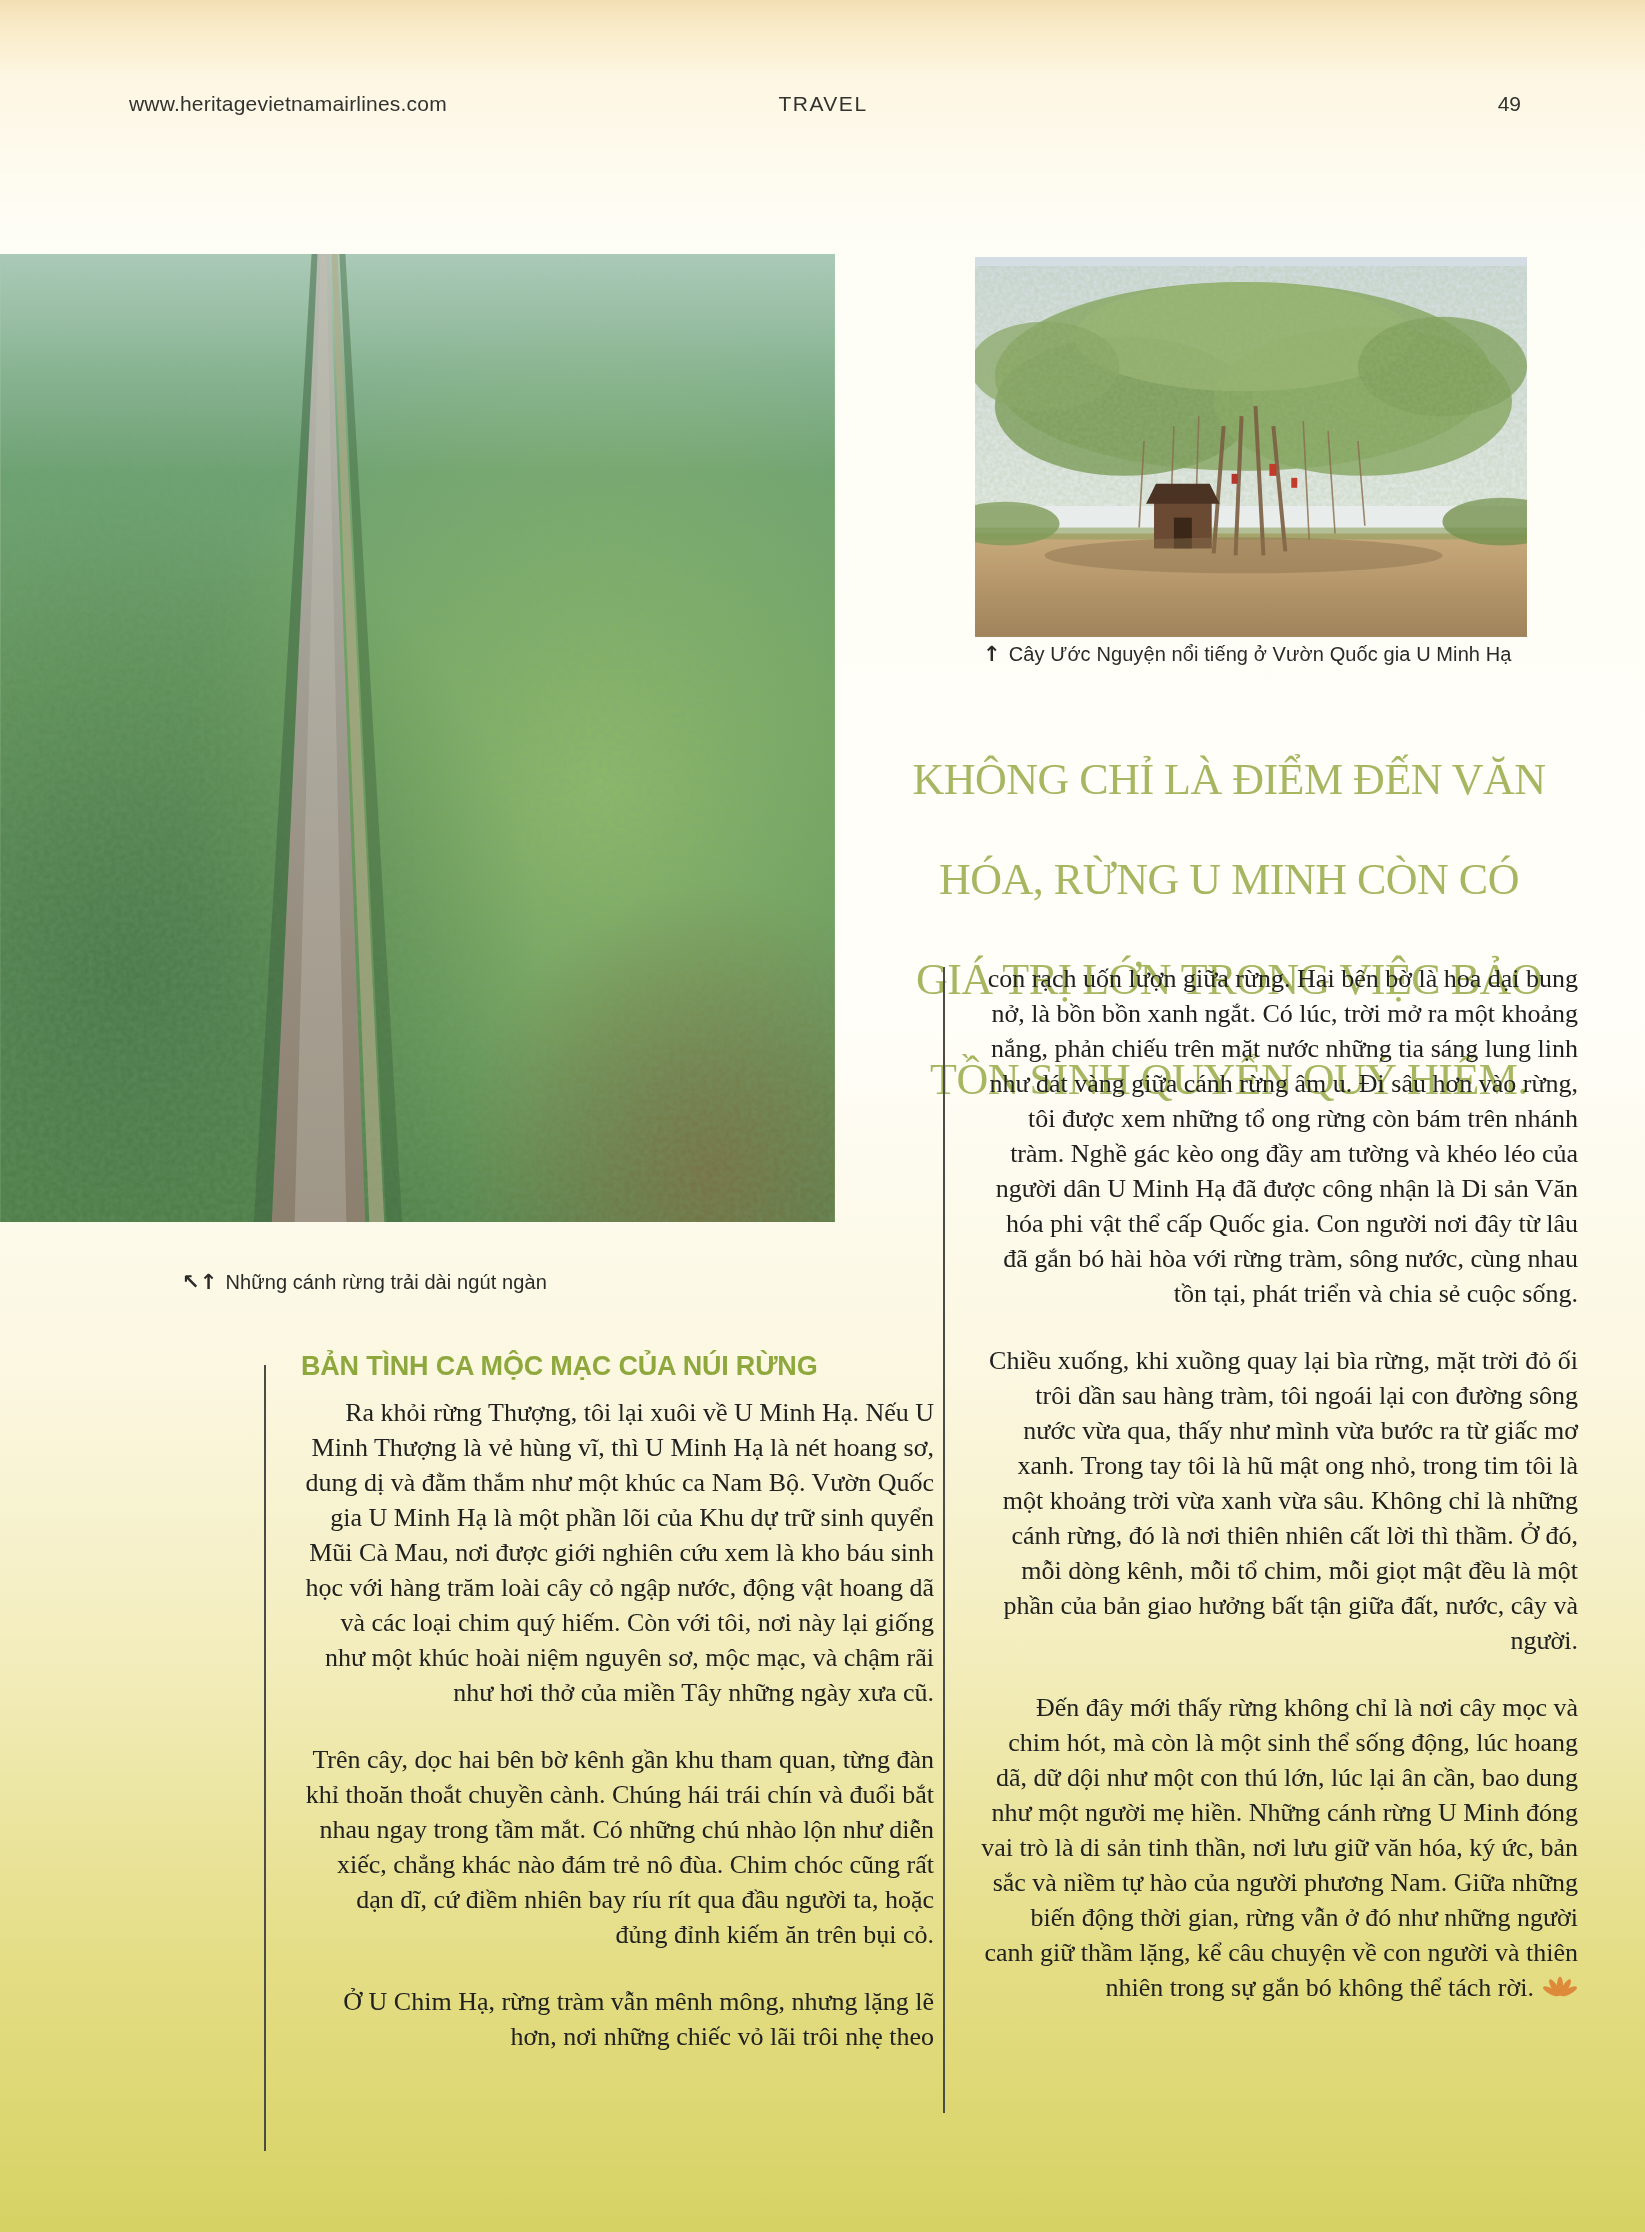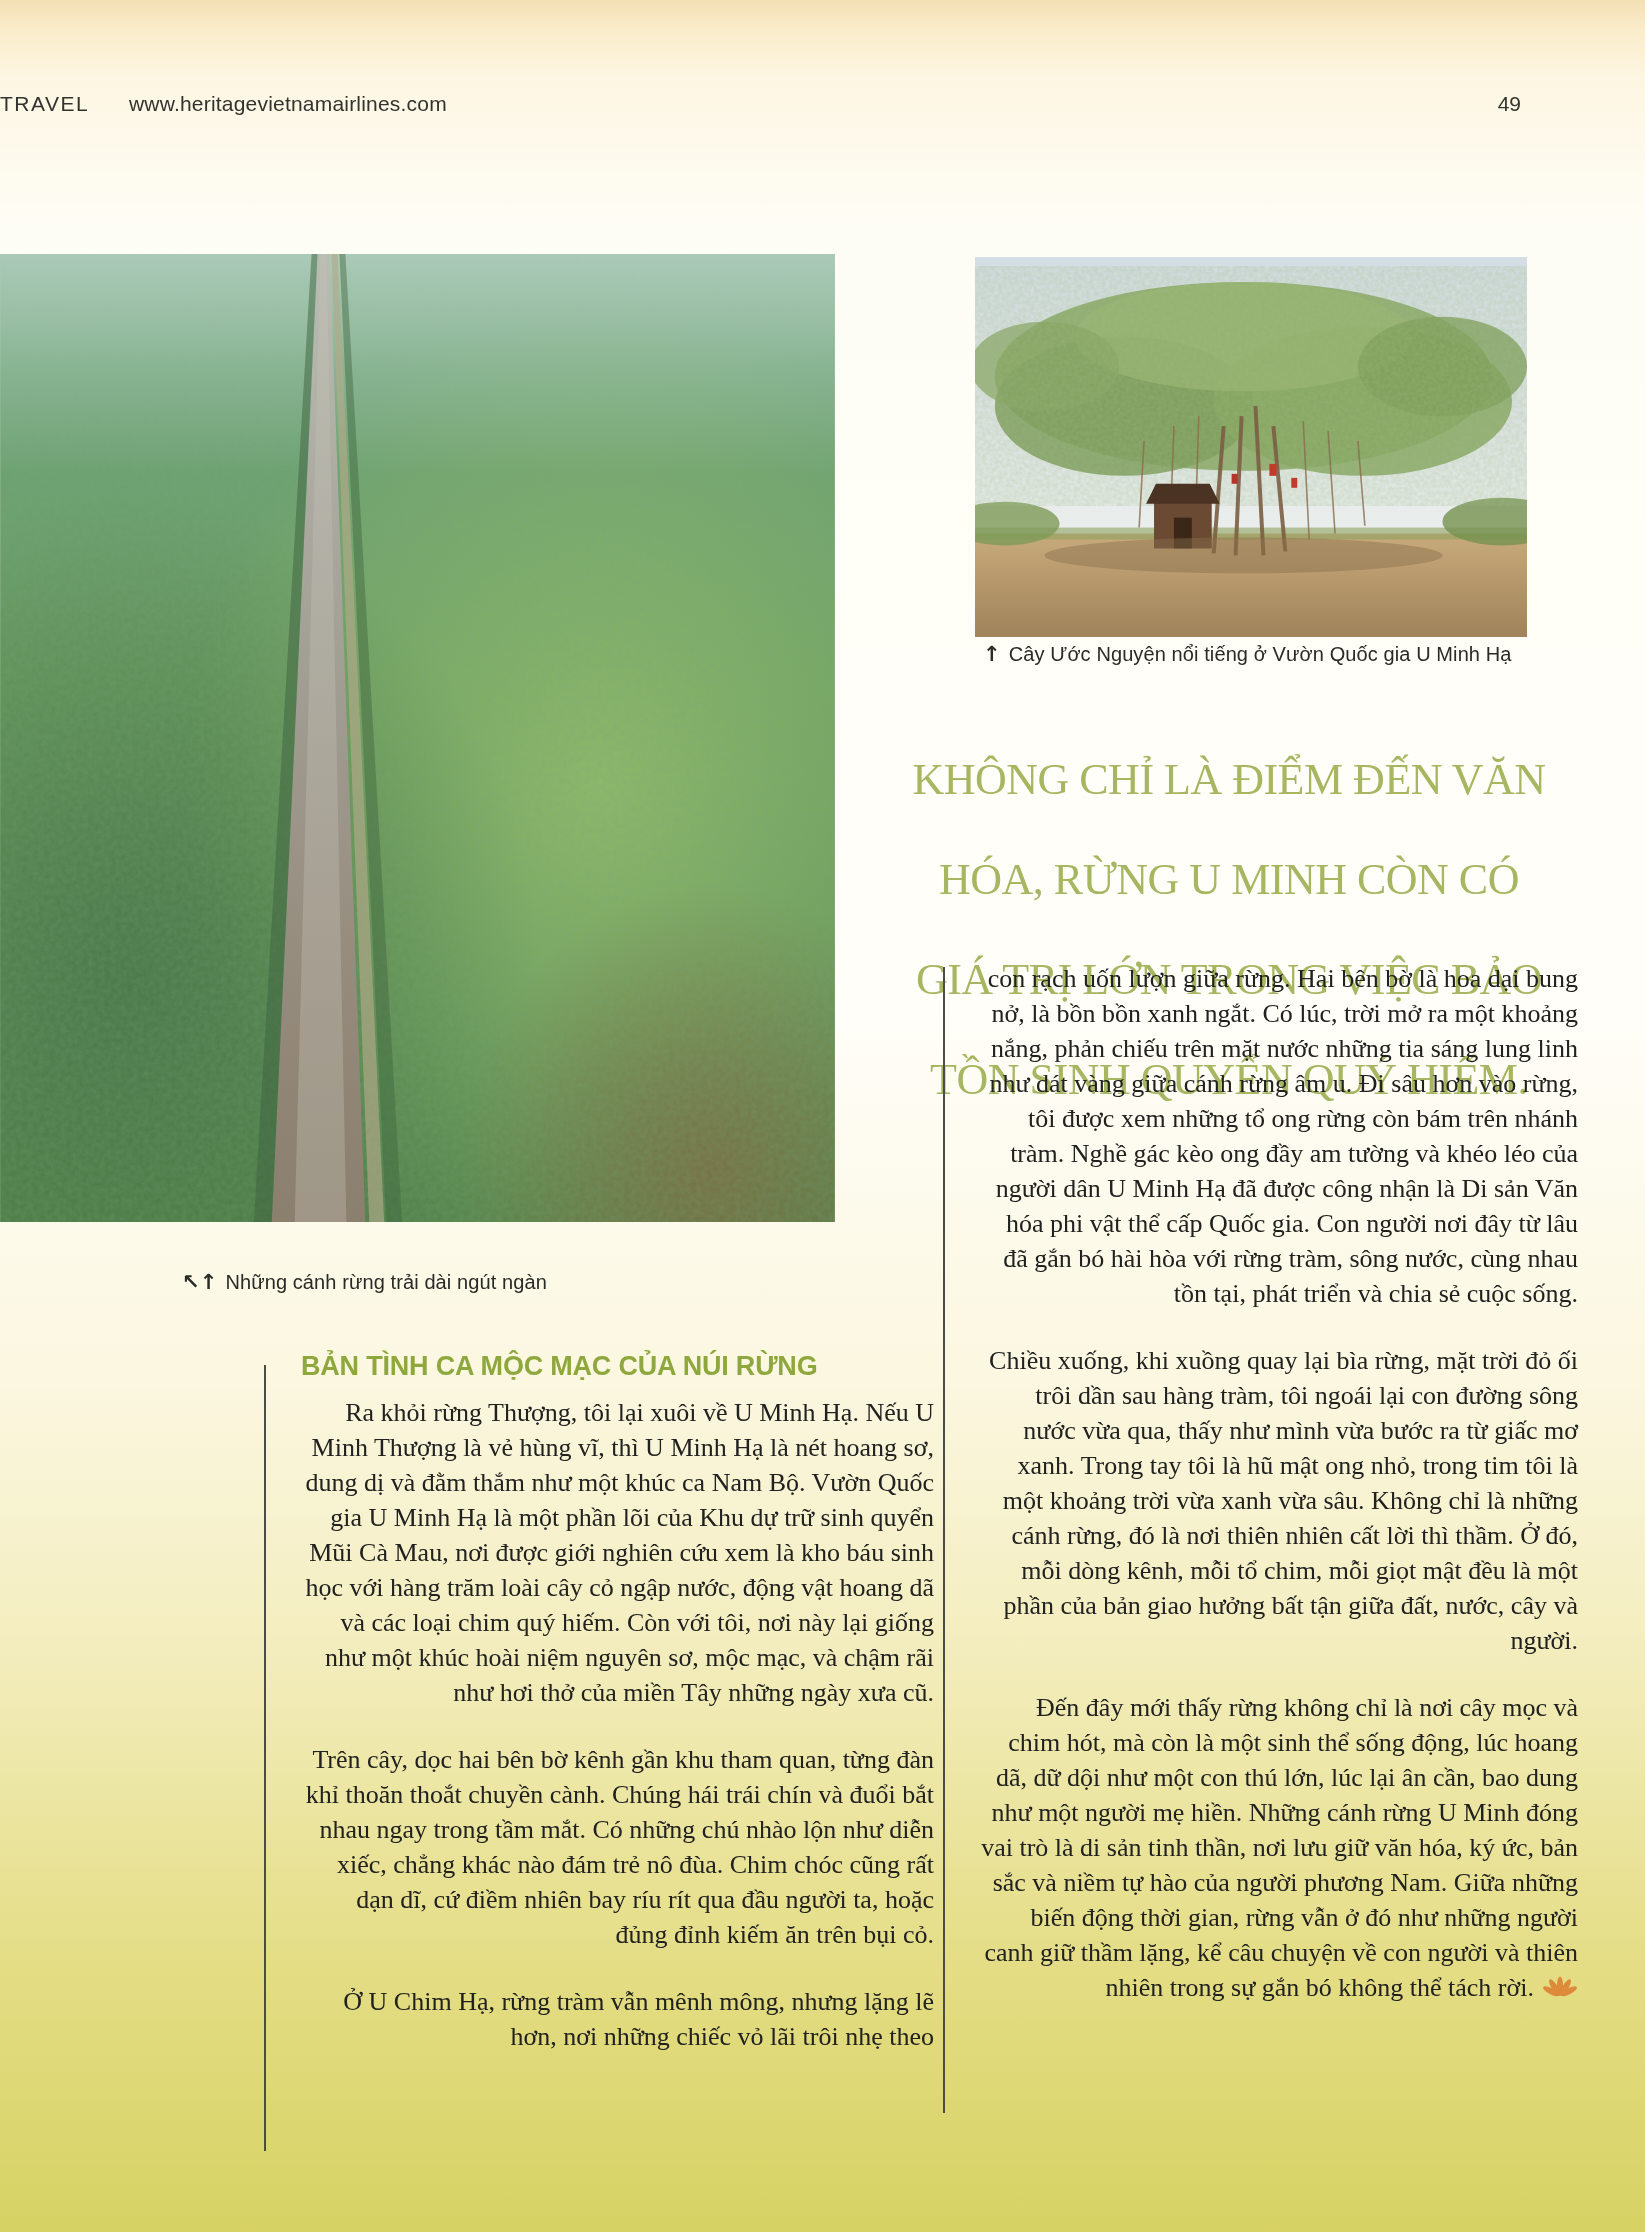--- a/index.html
+++ b/index.html
@@ -7,21 +7,21 @@
   .page{
     position:relative;width:1646px;height:2233px;overflow:hidden;
     background:linear-gradient(180deg,
       #f3dfb4 0%, #f9ecca 1.3%, #fdf6e2 3.5%, #fefdf5 10%,
       #fffef9 45%, #fbf7e0 62%, #f3edbd 74%, #e4dd85 88%, #d7d263 100%);
   }
   
   .header{position:absolute;top:92px;left:0;width:100%;height:30px;
     font-family:"Liberation Sans",sans-serif;font-size:21px;color:#32322e;}
   .header .site{position:absolute;left:129px;top:0;letter-spacing:0.2px;}
-  .header .section{position:absolute;left:0;width:100%;text-align:left;letter-spacing:1.5px;}
+  .header .section{position:absolute;left:0;width:100%;text-align:center;letter-spacing:1.5px;}
   .header .pageno{position:absolute;right:125px;top:0;}
   
   figure{margin:0;padding:0;position:absolute;}
   .photo-forest{left:0;top:254px;width:835px;height:968px;}
   .photo-tree{left:975px;top:257px;width:552px;height:380px;}
   figure svg{display:block;}
   
   .caption{position:absolute;font-family:"Liberation Sans",sans-serif;
     font-size:20px;color:#2a2a27;letter-spacing:0.1px;}
   .caption .arrows{font-family:"DejaVu Sans",sans-serif;font-weight:bold;font-size:21px;margin-right:8px;}

